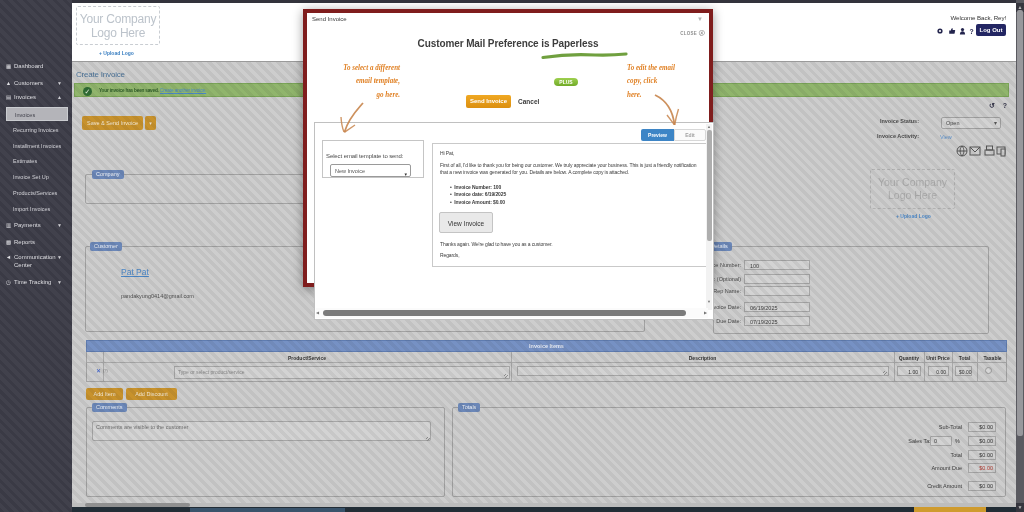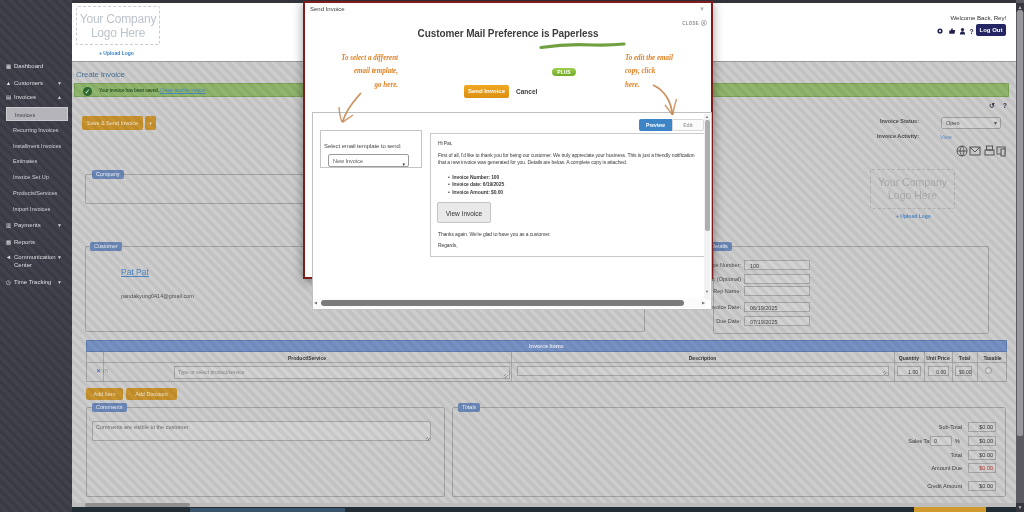--- a/index.html
+++ b/index.html
@@ -92,21 +92,21 @@
 .tval { position:absolute; left:896px; width:28px; height:10px; border:1px solid #a5a5a5; background:#d0d0d0; font-size:5.5px; color:#333; text-align:right; line-height:9px; padding-right:2px; }
 
 
 #botscroll { left:72px; top:503px; width:944px; height:4px; background:#bdbdbd; z-index:6; }
 #botthumb { position:absolute; left:13px; top:0; width:105px; height:4px; background:#8f8f8f; border-radius:2px; }
 #botbar { left:72px; top:507px; width:944px; height:5px; background:#222d36; z-index:6; }
 #botorange { position:absolute; left:842px; top:0; width:72px; height:5px; background:#cf9b2e; }
 #botblue { position:absolute; left:118px; top:1px; width:155px; height:4px; background:#39536b; }
 
 
-#modal { left:303px; top:1px; width:410px; height:278px; background:#ffffff; border:2px solid #7f1d1d; box-shadow:0 2px 10px rgba(0,0,0,0.4); z-index:20; }
+#modal { left:303px; top:9px; width:410px; height:278px; background:#ffffff; border:4px solid #7f1d1d; box-shadow:0 2px 10px rgba(0,0,0,0.4); z-index:20; }
 #mtitle { position:absolute; left:5px; top:3px; font-size:6px; color:#3c3c3c; }
 #mclose { position:absolute; right:4px; top:16px; font-size:4.5px; font-weight:bold; color:#909090; letter-spacing:0.3px; }
 #mheading { position:absolute; left:0; top:25px; width:100%; text-align:center; font-size:10px; font-weight:bold; color:#3d3d3d; letter-spacing:-0.1px; }
 .hand { position:absolute; font-family:"Liberation Serif", serif; font-style:italic; font-weight:bold; color:#e08125; font-size:9px; line-height:13.3px; }
 #handL { left:0px; top:48px; width:93px; text-align:right; transform:scale(0.78,1); transform-origin:100% 0; }
 #handR { left:320px; top:48px; width:80px; text-align:left; transform:scale(0.78,1); transform-origin:0 0; }
 #radios { position:absolute; left:159px; top:49px; width:130px; height:30px; }
 .radiorow { position:absolute; left:0; width:130px; height:14px; }
 .rdot { position:absolute; left:0.5px; top:3.5px; width:6px; height:6px; border-radius:50%; }
 .rtext { position:absolute; left:12px; top:-1px; font-size:9.5px; color:#3f3f3f; letter-spacing:-0.1px; white-space:nowrap; }

